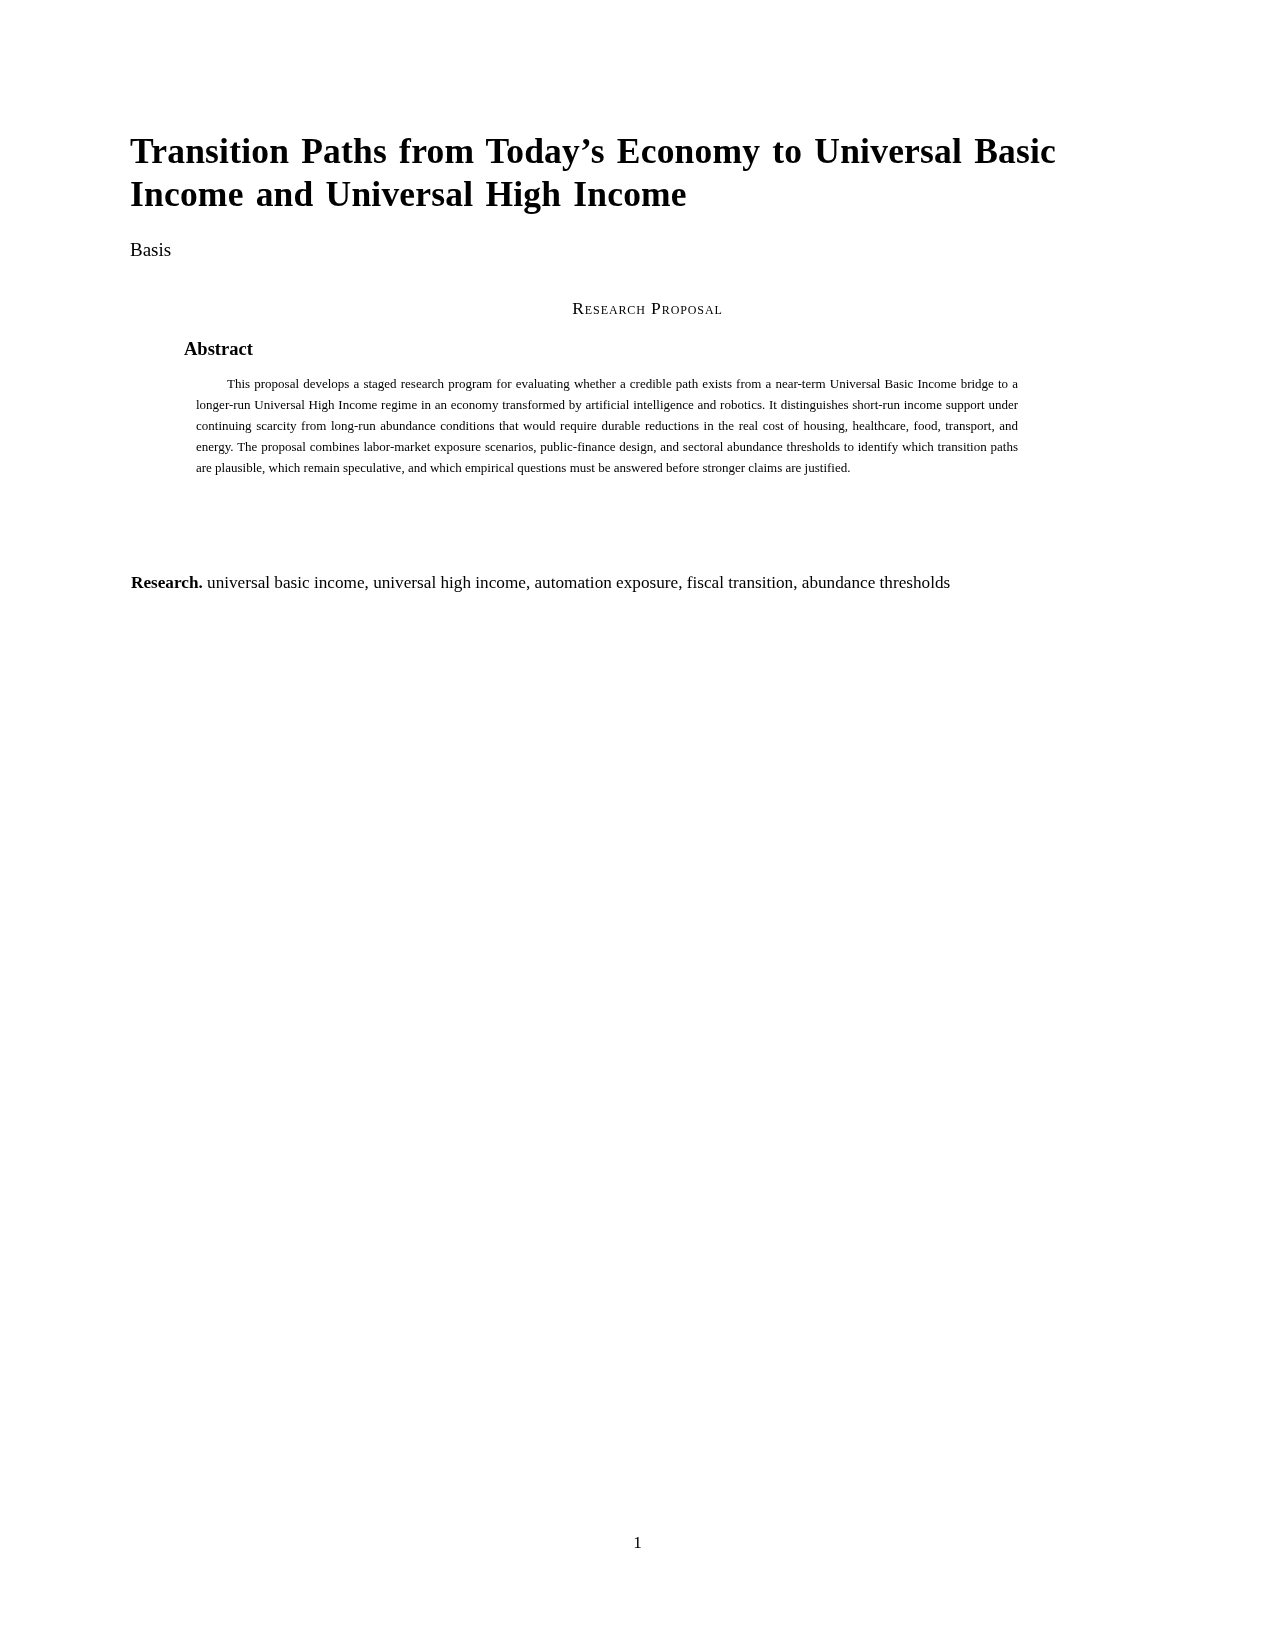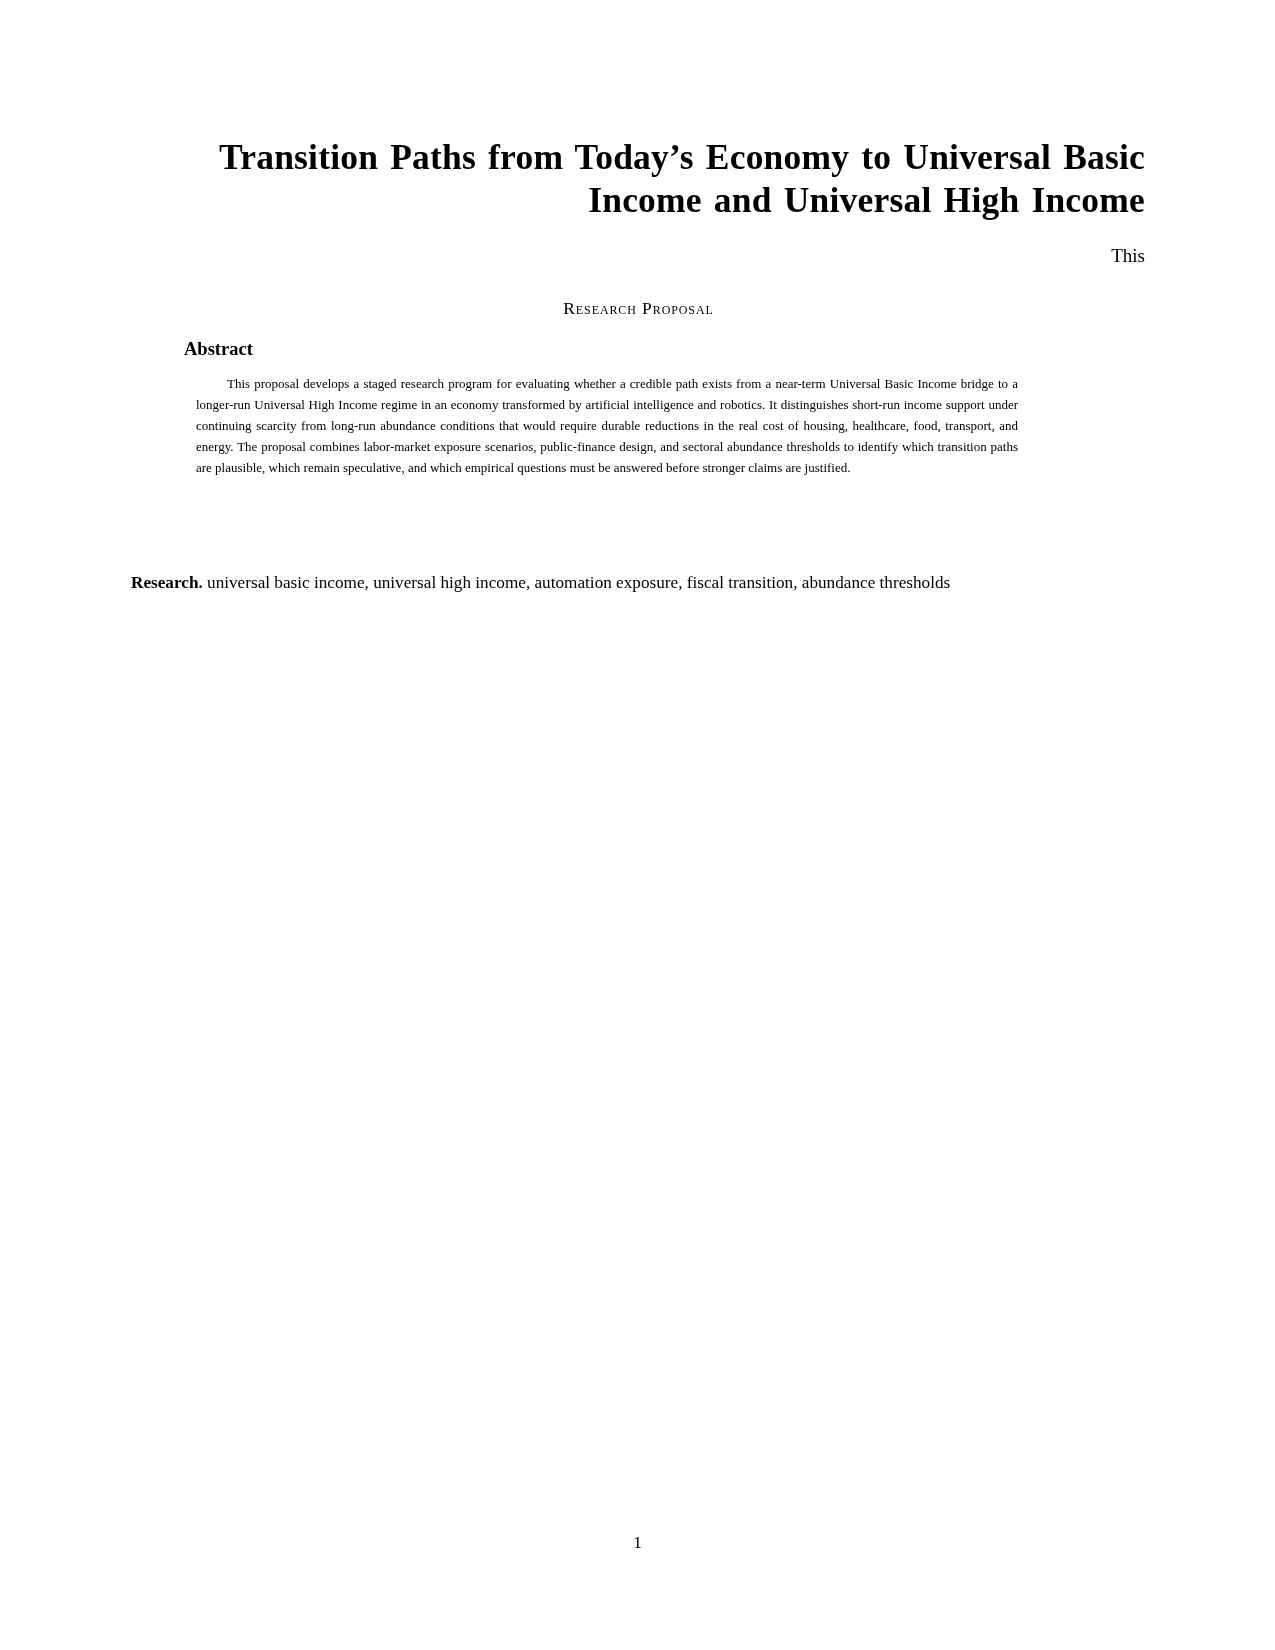--- a/index.html
+++ b/index.html
@@ -23,44 +23,44 @@
     width: 1275px;
     height: 1650px;
     background: #ffffff;
     overflow: hidden;
   }
 
   
   .title-block {
     position: absolute;
     left: 130px;
-    top: 136px;
+    top: 130px;
     width: 1015px;
-    text-align: right;
+    text-align: left;
   }
   .doc-title {
     font-size: 35.5px;
     line-height: 1.22;
     font-weight: 700;
     letter-spacing: 0.2px;
     margin: 0;
     word-spacing: 3px;
   }
   .doc-author {
     margin: 0;
     padding-top: 22px;
     font-size: 19px;
     font-weight: 400;
     line-height: 1.2;
   }
 
   
   .proposal-kicker {
     position: absolute;
-    left: 131px;
+    left: 140px;
     top: 298px;
     width: 1015px;
     text-align: center;
     font-size: 17.5px;
     font-variant: small-caps;
     letter-spacing: 0.9px;
     line-height: 1.2;
   }
 
   
@@ -116,21 +116,21 @@
     line-height: 1.2;
   }
 </style>
 </head>
 <body>
 
 <div class="page">
 
   <div class="title-block">
     <h1 class="doc-title">Transition Paths from Today’s Economy to Universal Basic Income and Universal High Income</h1>
-    <p class="doc-author">This</p>
+    <p class="doc-author">Basis</p>
   </div>
 
   <div class="proposal-kicker">Research Proposal</div>
 
   <div class="abstract-wrap">
     <div class="abstract-heading">Abstract</div>
     <p class="abstract-body">This proposal develops a staged research program for evaluating whether a credible path exists from a near-term Universal Basic Income bridge to a longer-run Universal High Income regime in an economy transformed by artificial intelligence and robotics. It distinguishes short-run income support under continuing scarcity from long-run abundance conditions that would require durable reductions in the real cost of housing, healthcare, food, transport, and energy. The proposal combines labor-market exposure scenarios, public-finance design, and sectoral abundance thresholds to identify which transition paths are plausible, which remain speculative, and which empirical questions must be answered before stronger claims are justified.</p>
   </div>
 
   <div class="keywords-wrap">

